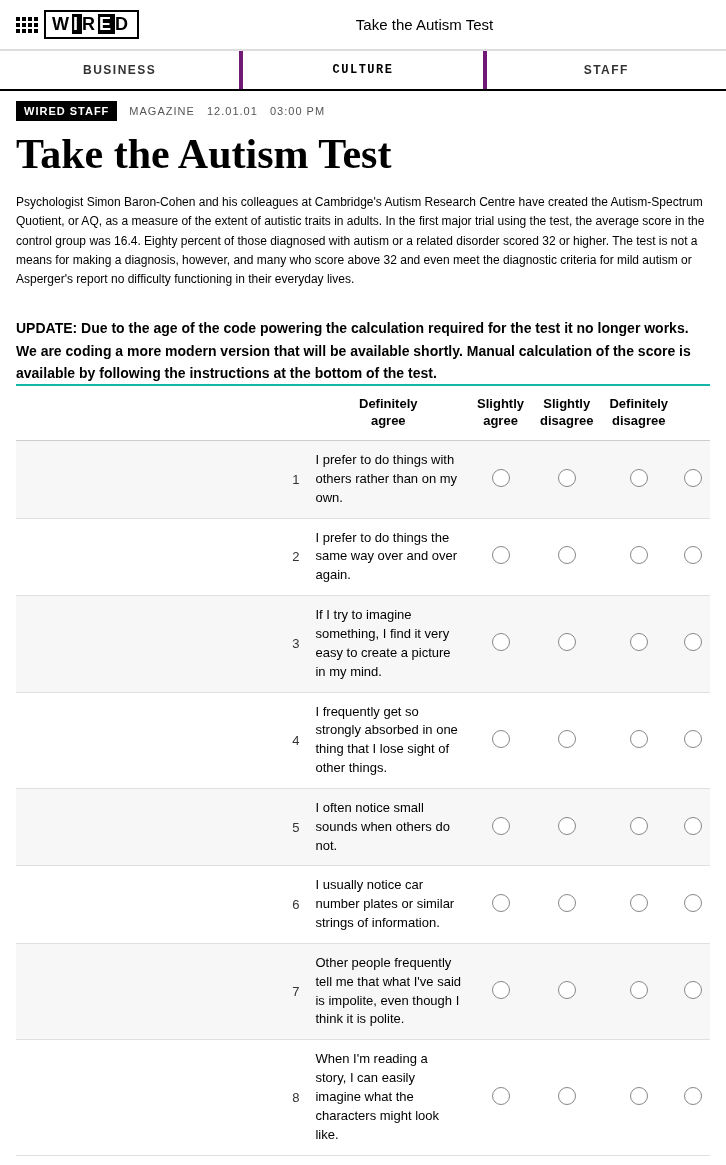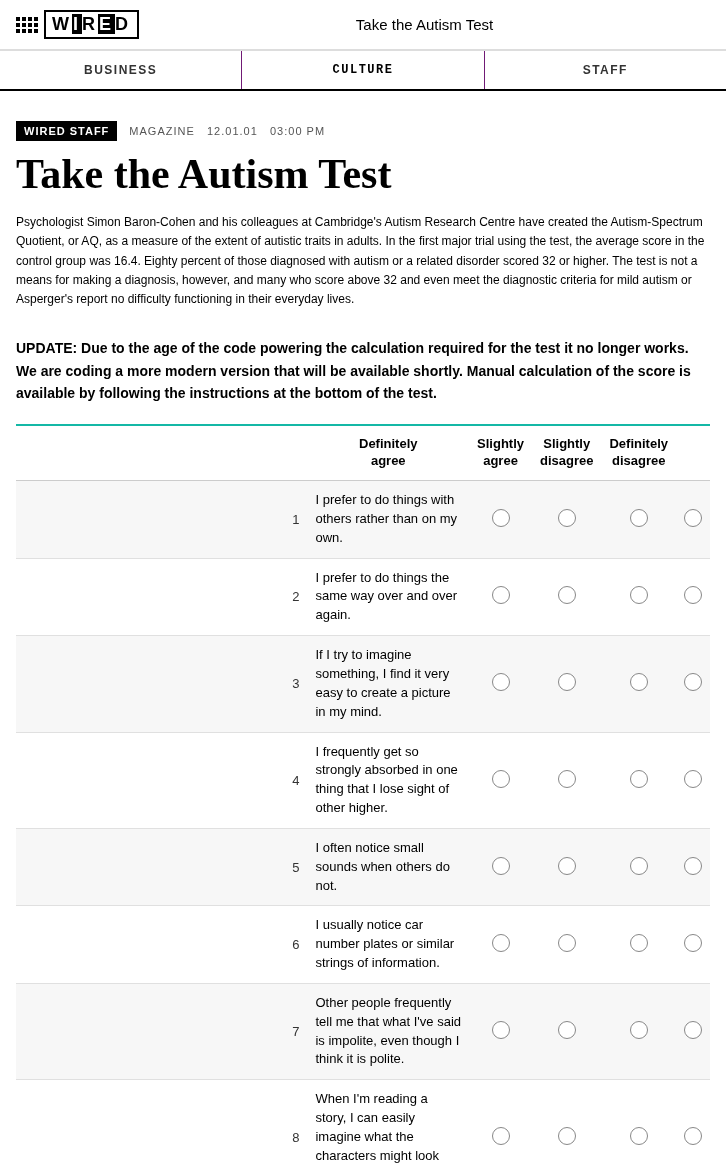--- a/index.html
+++ b/index.html
@@ -64,33 +64,32 @@
     }
     .main-nav a {
       flex: 1;
       text-align: center;
       padding: 12px 0;
       font-size: 12px;
       font-weight: bold;
       letter-spacing: 1.5px;
       text-decoration: none;
       color: #333;
-      border-right: 1px solid #701a75;
+      border-right: 4px solid #701a75;
     }
     .main-nav a:last-child { border-right: none; }
     .main-nav a.active { color: #000; font-weight: 900; font-family: Liberation Mono, monospace; }
 
     
     .byline {
       display: flex;
       align-items: center;
       padding: 10px 16px;
       gap: 12px;
       font-size: 11px;
-      margin-top: 20px;
     }
     .byline-author {
       background: #000;
       color: #fff;
       padding: 4px 8px;
       font-weight: bold;
       font-size: 11px;
       letter-spacing: 1px;
     }
     .byline-meta {
@@ -112,21 +111,20 @@
     }
     .article-intro {
       font-size: 12px;
       line-height: 1.6;
       margin-bottom: 28px;
     }
     .article-update {
       font-size: 14px;
       font-weight: bold;
       line-height: 1.6;
-      margin-bottom: 20px;
     }
 
     
     .quiz-table {
       width: 100%;
       border-collapse: collapse;
       font-size: 13px;
     }
     .quiz-table thead tr {
       border-top: 2px solid #14b8a6;
@@ -258,21 +256,21 @@
         <tr>
           <td class="row-num">3</td>
           <td class="row-question">If I try to imagine something, I find it very easy to create a picture in my mind.</td>
           <td class="radio-cell"><span class="radio-btn"></span></td>
           <td class="radio-cell"><span class="radio-btn"></span></td>
           <td class="radio-cell"><span class="radio-btn"></span></td>
           <td class="radio-cell"><span class="radio-btn"></span></td>
         </tr>
         <tr>
           <td class="row-num">4</td>
-          <td class="row-question">I frequently get so strongly absorbed in one thing that I lose sight of other higher.</td>
+          <td class="row-question">I frequently get so strongly absorbed in one thing that I lose sight of other things.</td>
           <td class="radio-cell"><span class="radio-btn"></span></td>
           <td class="radio-cell"><span class="radio-btn"></span></td>
           <td class="radio-cell"><span class="radio-btn"></span></td>
           <td class="radio-cell"><span class="radio-btn"></span></td>
         </tr>
         <tr>
           <td class="row-num">5</td>
           <td class="row-question">I often notice small sounds when others do not.</td>
           <td class="radio-cell"><span class="radio-btn"></span></td>
           <td class="radio-cell"><span class="radio-btn"></span></td>

